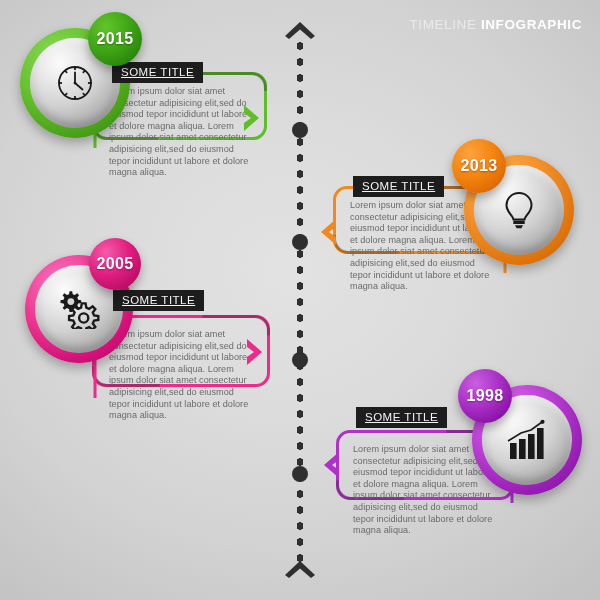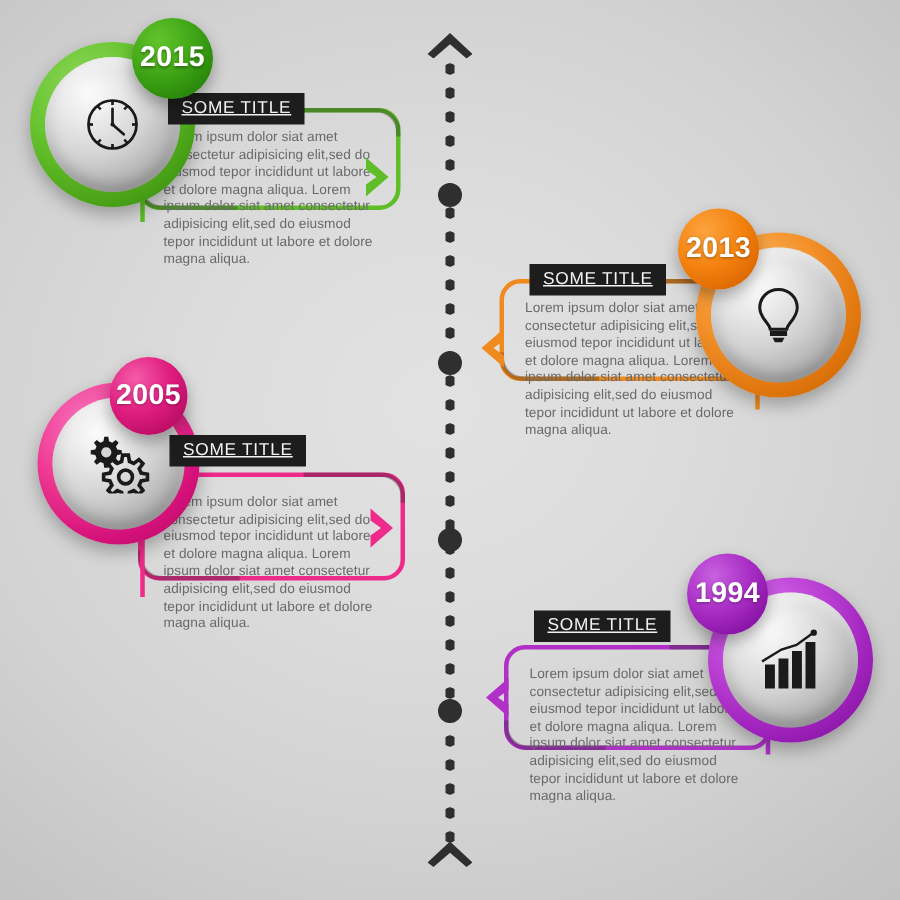--- a/index.html
+++ b/index.html
@@ -117,31 +117,34 @@
       radial-gradient(circle at 33% 27%, #fbfbfb 0%, #ececec 20%, #d2d2d2 48%, #b0b0b0 72%, #9a9a9a 88%, #8d8d8d 100%);
     box-shadow:inset 0 -4px 9px rgba(0,0,0,0.22), inset 0 3px 7px rgba(255,255,255,0.75);
     display:flex; align-items:center; justify-content:center;
   }
   .metal svg { display:block; }
 
   
   .year-bubble {
     position:absolute; border-radius:50%;
     display:flex; align-items:center; justify-content:center;
-    color:#fff; font-weight:700; font-size:19px;
+    color:#fff; font-weight:700; font-size:16px;
     letter-spacing:0.3px;
     z-index:7;
     text-shadow:0 1px 2px rgba(0,0,0,0.35);
   }
 </style>
 </head>
 <body>
 
 <div id="canvas">
 
+  <div id="header">
+    <span class="thin">TIMELINE</span><span> </span><span class="bold">INFOGRAPHIC</span>
+  </div>
 
   <div id="timeline">
     <div class="tl-chev top">
       <svg width="30" height="17" viewBox="0 0 30 17">
           <path d="M15 0 L30 14 L26 17 L15 7.5 L4 17 L0 14 Z" fill="#2f2f2f"></path>
         </svg>
     </div>
     <div class="tl-dots"></div>
     <div class="tl-node n1"></div>
     <div class="tl-node n2"></div>
@@ -260,21 +263,21 @@
             <circle cx="14.85" cy="12.55" r="3.4" fill="#d6d6d6"></circle>
           </g>
           <g>
             <path d="M25.8 14.4 L29.6 14.4 L30.3 18.6 L33.2 19.9 L36.6 17.4 L39.3 20.1 L36.8 23.5 L38.1 26.4 L42.3 27.1 L42.3 30.9 L38.1 31.6 L36.8 34.5 L39.3 37.9 L36.6 40.6 L33.2 38.1 L30.3 39.4 L29.6 43.6 L25.8 43.6 L25.1 39.4 L22.2 38.1 L18.8 40.6 L16.1 37.9 L18.6 34.5 L17.3 31.6 L13.1 30.9 L13.1 27.1 L17.3 26.4 L18.6 23.5 L16.1 20.1 L18.8 17.4 L22.2 19.9 L25.1 18.6 Z" fill="none" stroke="#1a1a1a" stroke-width="2.4"></path>
             <circle cx="27.7" cy="29" r="4.6" fill="none" stroke="#1a1a1a" stroke-width="2.4"></circle>
           </g>
         </svg>
       </div>
     </div>
 
-    <div class="year-bubble" style="left:73px; top:238px; width:52px; height:52px; background:radial-gradient(circle at 33% 27%, #f45ca9 0%, #e01d80 45%, #c00f68 75%, #96064e 100%); box-shadow:0 5px 10px rgba(0,0,0,0.3);text-align:right;">
+    <div class="year-bubble" style="left:89px; top:238px; width:52px; height:52px; background:radial-gradient(circle at 33% 27%, #f45ca9 0%, #e01d80 45%, #c00f68 75%, #96064e 100%); box-shadow:0 5px 10px rgba(0,0,0,0.3);text-align:right;">
       <span>2005</span>
     </div>
   </div>
 
   <div class="block" style="left:0; top:0;">
 
     <svg class="stub" style="left:380px; top:415px;" width="200" height="95" viewBox="0 0 200 95">
       <path d="M132 0 L132 88" stroke="#b030c8" stroke-width="3" fill="none"></path>
     </svg>
 
@@ -300,17 +303,17 @@
             <rect x="24" y="15" width="6.6" height="25"></rect>
             <rect x="33" y="9" width="6.6" height="31"></rect>
           </g>
           <path d="M4 22 L17 14 L27 11 L38 3" fill="none" stroke="#1a1a1a" stroke-width="1.6"></path>
           <circle cx="38.5" cy="2.8" r="2.1" fill="#1a1a1a"></circle>
         </svg>
       </div>
     </div>
 
     <div class="year-bubble" style="left:458px; top:369px; width:54px; height:54px; background:radial-gradient(circle at 33% 27%, #c860e0 0%, #a92ec5 45%, #8c16a8 75%, #6d0f85 100%); box-shadow:0 5px 10px rgba(0,0,0,0.3);">
-      <span>1994</span>
+      <span>1998</span>
     </div>
   </div>
 
 </div>
 
 </body></html>

